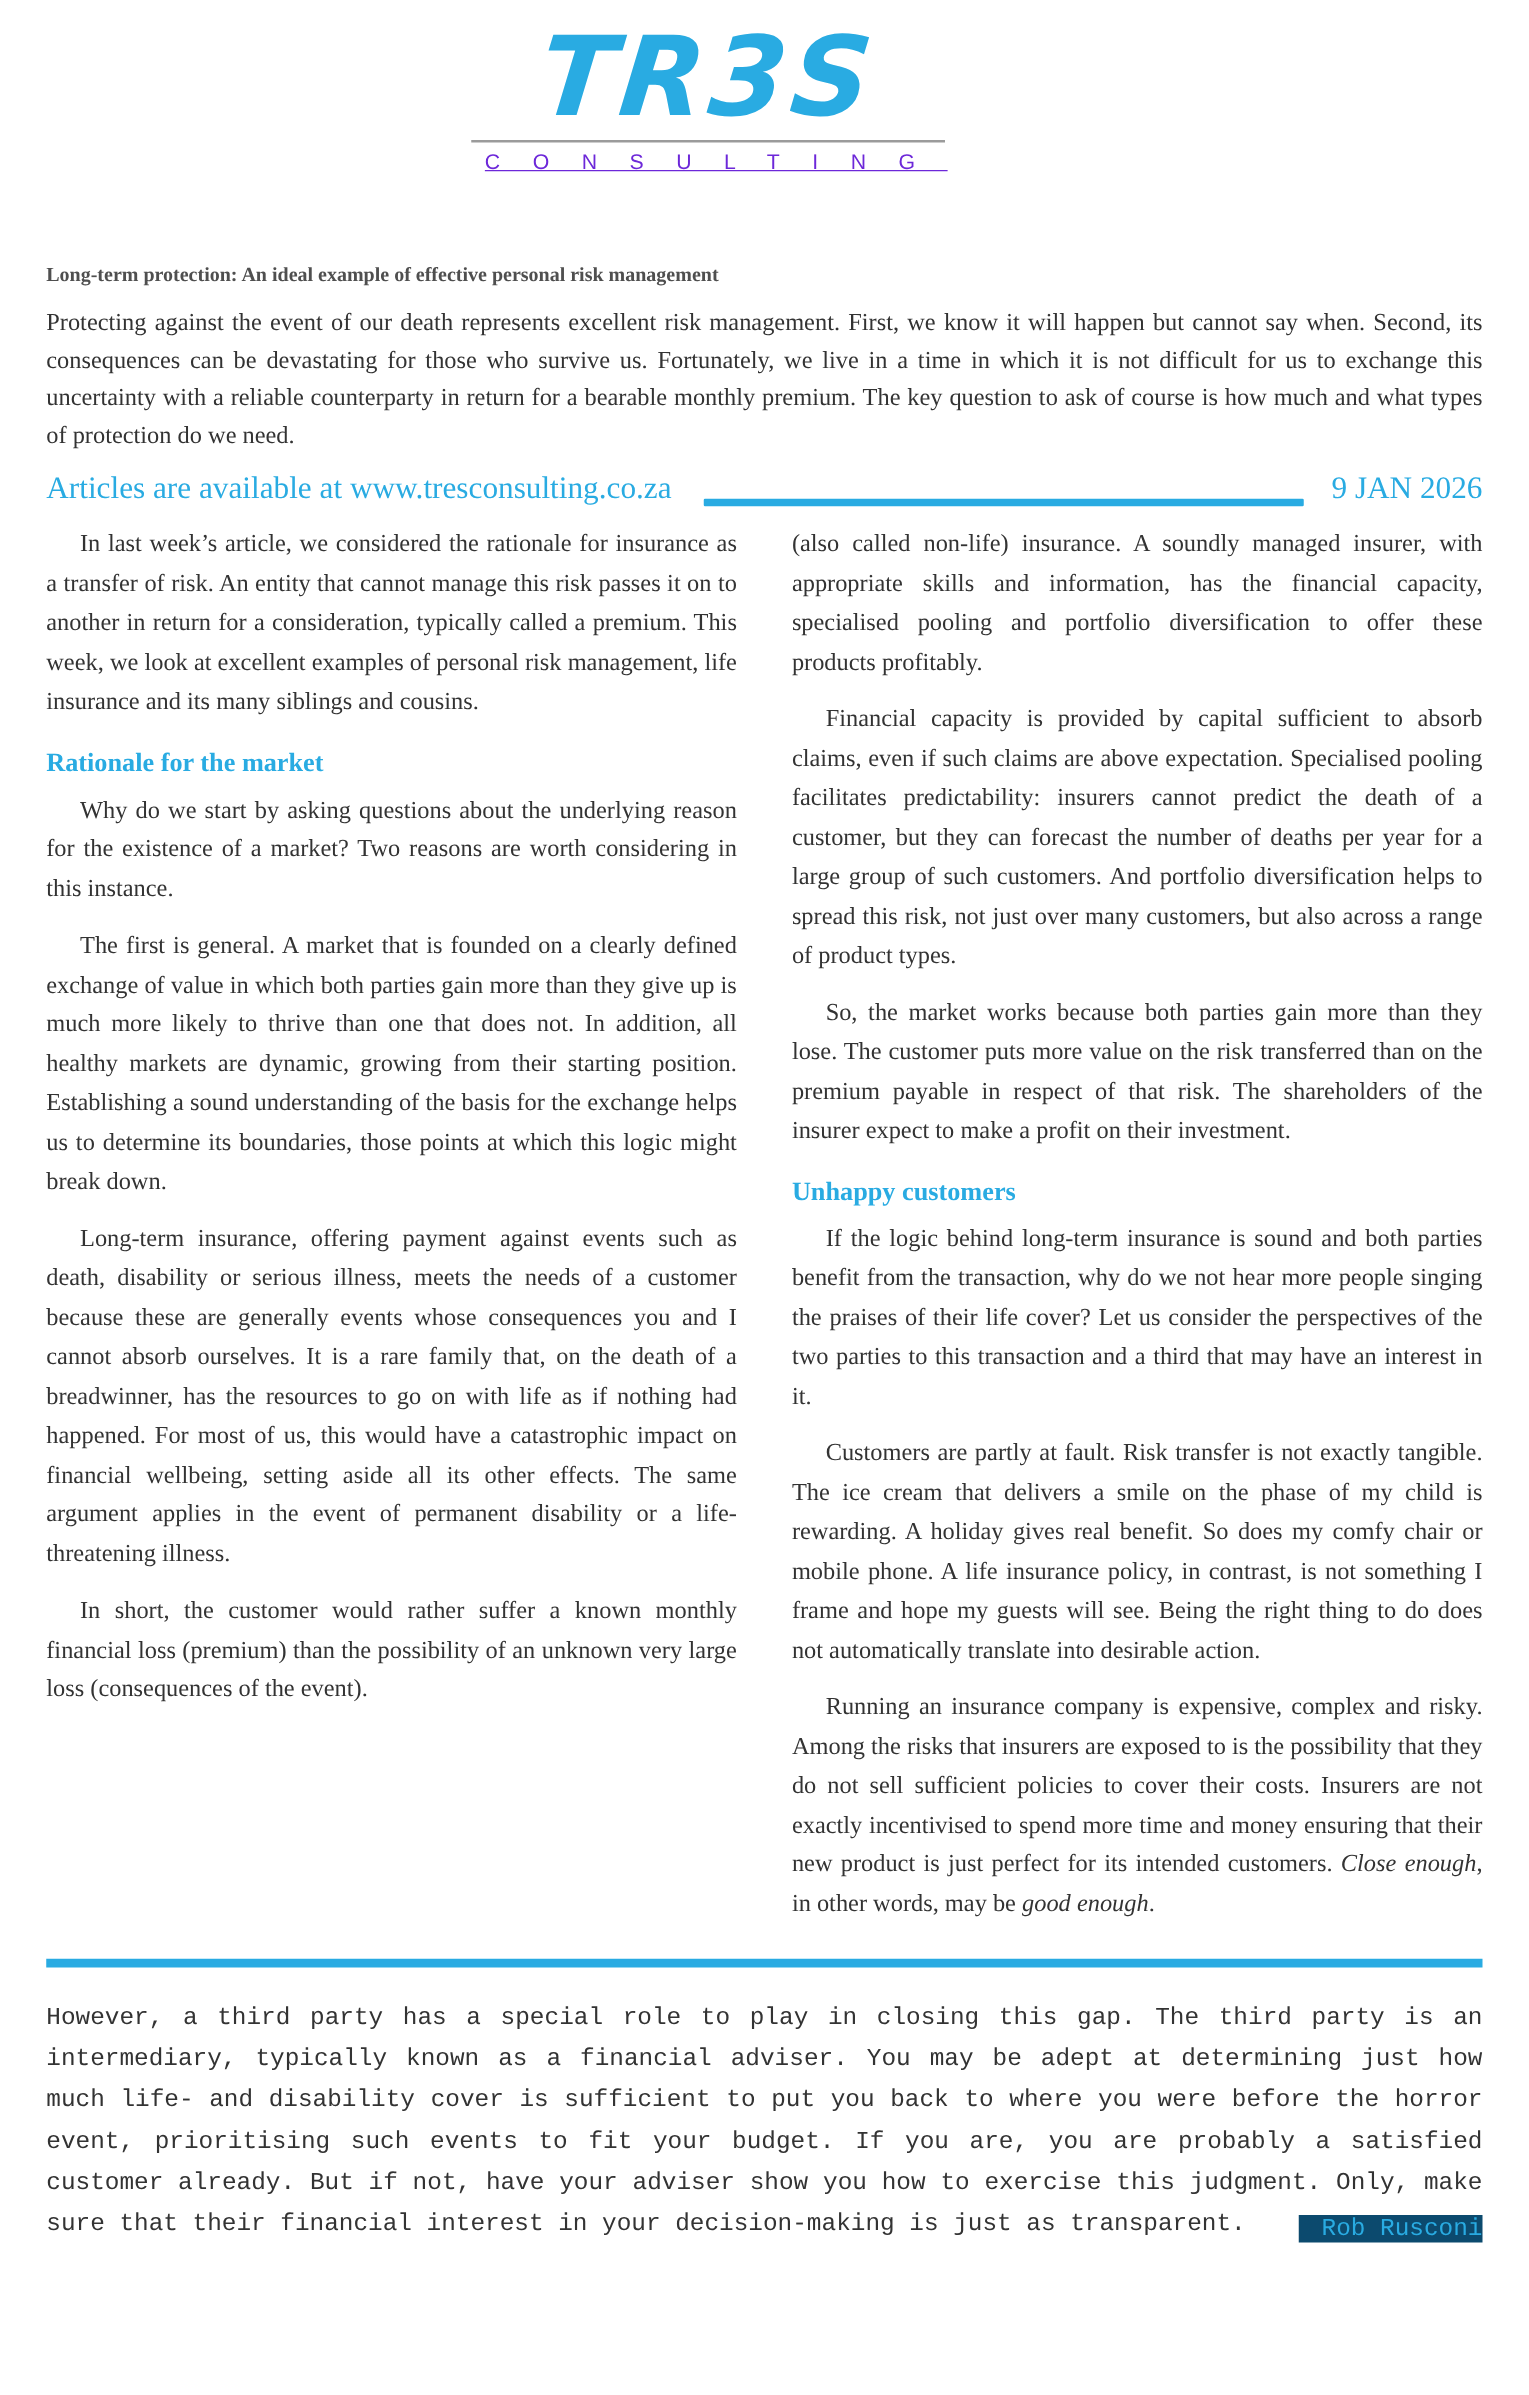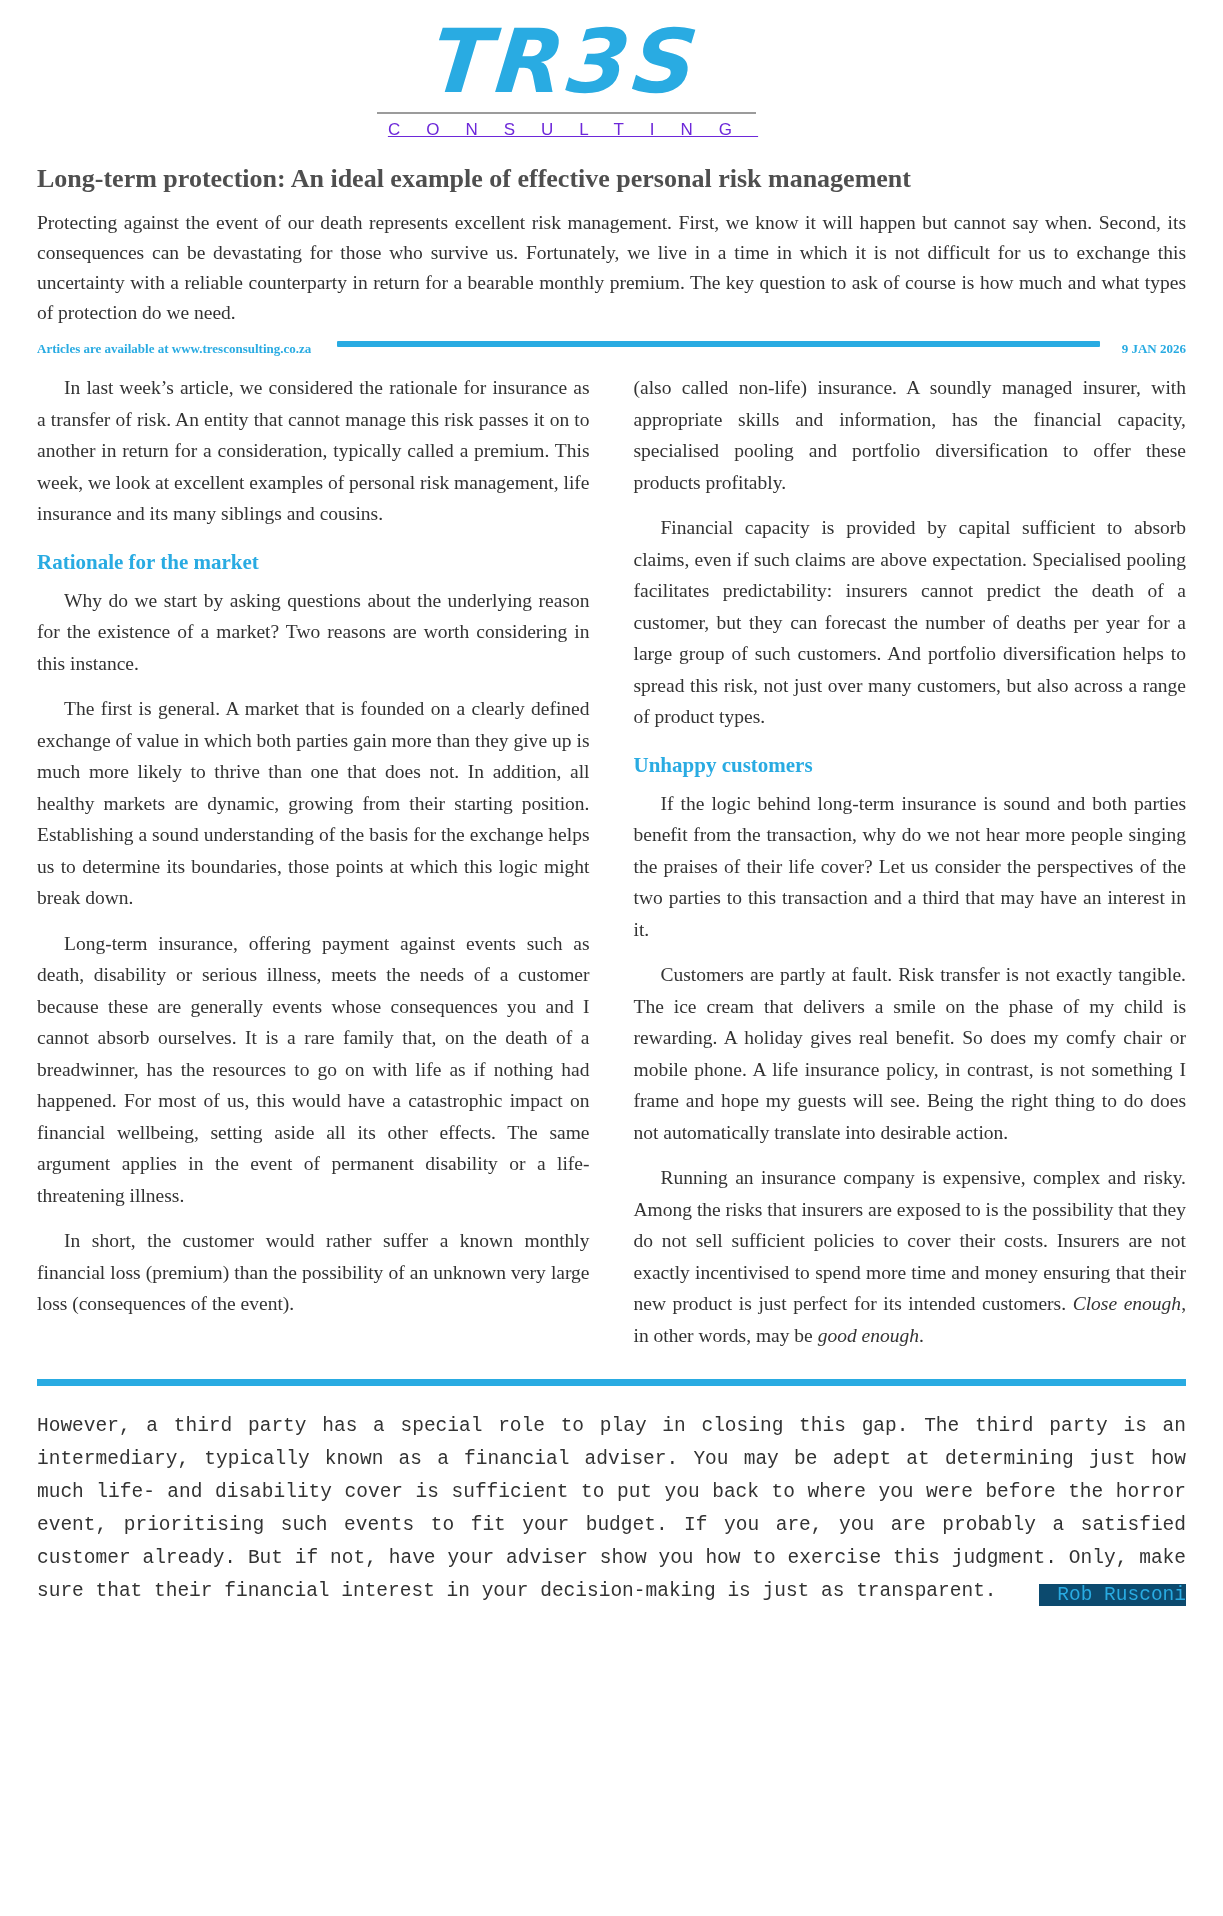--- a/index.html
+++ b/index.html
@@ -44,40 +44,40 @@
     font-family: "Liberation Sans", sans-serif;
     font-size: 17px;
     color: #6d28d9;
     letter-spacing: 26px;
     padding-left: 13px; 
     white-space: nowrap;
     text-decoration: underline;
   }
   
   .article-title {
-    margin-top: 24px;
-    font-size: 26px;
+    margin-top: 72px;
+    font-size: 16px;
     font-weight: bold;
     color: #4f4f4f;
   }
   .article-intro {
     margin-top: 14px;
     font-size: 19.5px;
     line-height: 30px;
     text-align: justify;
     color: #333333;
   }
   
   .meta-row {
     margin-top: 13px;
     display: flex;
-    align-items: flex-start;
+    align-items: flex-end;
     color: #29abe2;
-    font-weight: bold;
-    font-size: 13px;
+    font-weight: normal;
+    font-size: 25px;
   }
   .meta-rule {
     flex: 1;
     height: 6px;
     background: #29abe2;
     margin: 0 22px 0 26px;
     border-radius: 1px;
   }
   
   .columns {
@@ -159,20 +159,21 @@
       <h2>Rationale for the market</h2>
       <p>Why do we start by asking questions about the underlying reason for the existence of a market? Two reasons are worth considering in this instance.</p>
       <p>The first is general. A market that is founded on a clearly defined exchange of value in which both parties gain more than they give up is much more likely to thrive than one that does not. In addition, all healthy markets are dynamic, growing from their starting position. Establishing a sound understanding of the basis for the exchange helps us to determine its boundaries, those points at which this logic might break down.</p>
       <p>Long-term insurance, offering payment against events such as death, disability or serious illness, meets the needs of a customer because these are generally events whose consequences you and I cannot absorb ourselves. It is a rare family that, on the death of a breadwinner, has the resources to go on with life as if nothing had happened. For most of us, this would have a catastrophic impact on financial wellbeing, setting aside all its other effects. The same argument applies in the event of permanent disability or a life-threatening illness.</p>
       <p>In short, the customer would rather suffer a known monthly financial loss (premium) than the possibility of an unknown very large loss (consequences of the event).</p>
     </div>
 
     <div class="col">
       <p class="no-indent">(also called non-life) insurance. A soundly managed insurer, with appropriate skills and information, has the financial capacity, specialised pooling and portfolio diversification to offer these products profitably.</p>
       <p>Financial capacity is provided by capital sufficient to absorb claims, even if such claims are above expectation. Specialised pooling facilitates predictability: insurers cannot predict the death of a customer, but they can forecast the number of deaths per year for a large group of such customers. And portfolio diversification helps to spread this risk, not just over many customers, but also across a range of product types.</p>
+      <p>So, the market works because both parties gain more than they lose. The customer puts more value on the risk transferred than on the premium payable in respect of that risk. The shareholders of the insurer expect to make a profit on their investment.</p>
       <h2>Unhappy customers</h2>
       <p>If the logic behind long-term insurance is sound and both parties benefit from the transaction, why do we not hear more people singing the praises of their life cover? Let us consider the perspectives of the two parties to this transaction and a third that may have an interest in it.</p>
       <p>Customers are partly at fault. Risk transfer is not exactly tangible. The ice cream that delivers a smile on the phase of my child is rewarding. A holiday gives real benefit. So does my comfy chair or mobile phone. A life insurance policy, in contrast, is not something I frame and hope my guests will see. Being the right thing to do does not automatically translate into desirable action.</p>
       <p>
         <span>Running an insurance company is expensive, complex and risky. Among the risks that insurers are exposed to is the possibility that they do not sell sufficient policies to cover their costs. Insurers are not exactly incentivised to spend more time and money ensuring that their new product is just perfect for its intended customers. </span><span class="ital">Close enough</span><span>, in other words, may be </span><span class="ital">good enough</span><span>.</span>
       </p>
     </div>
 
   </div>
 

